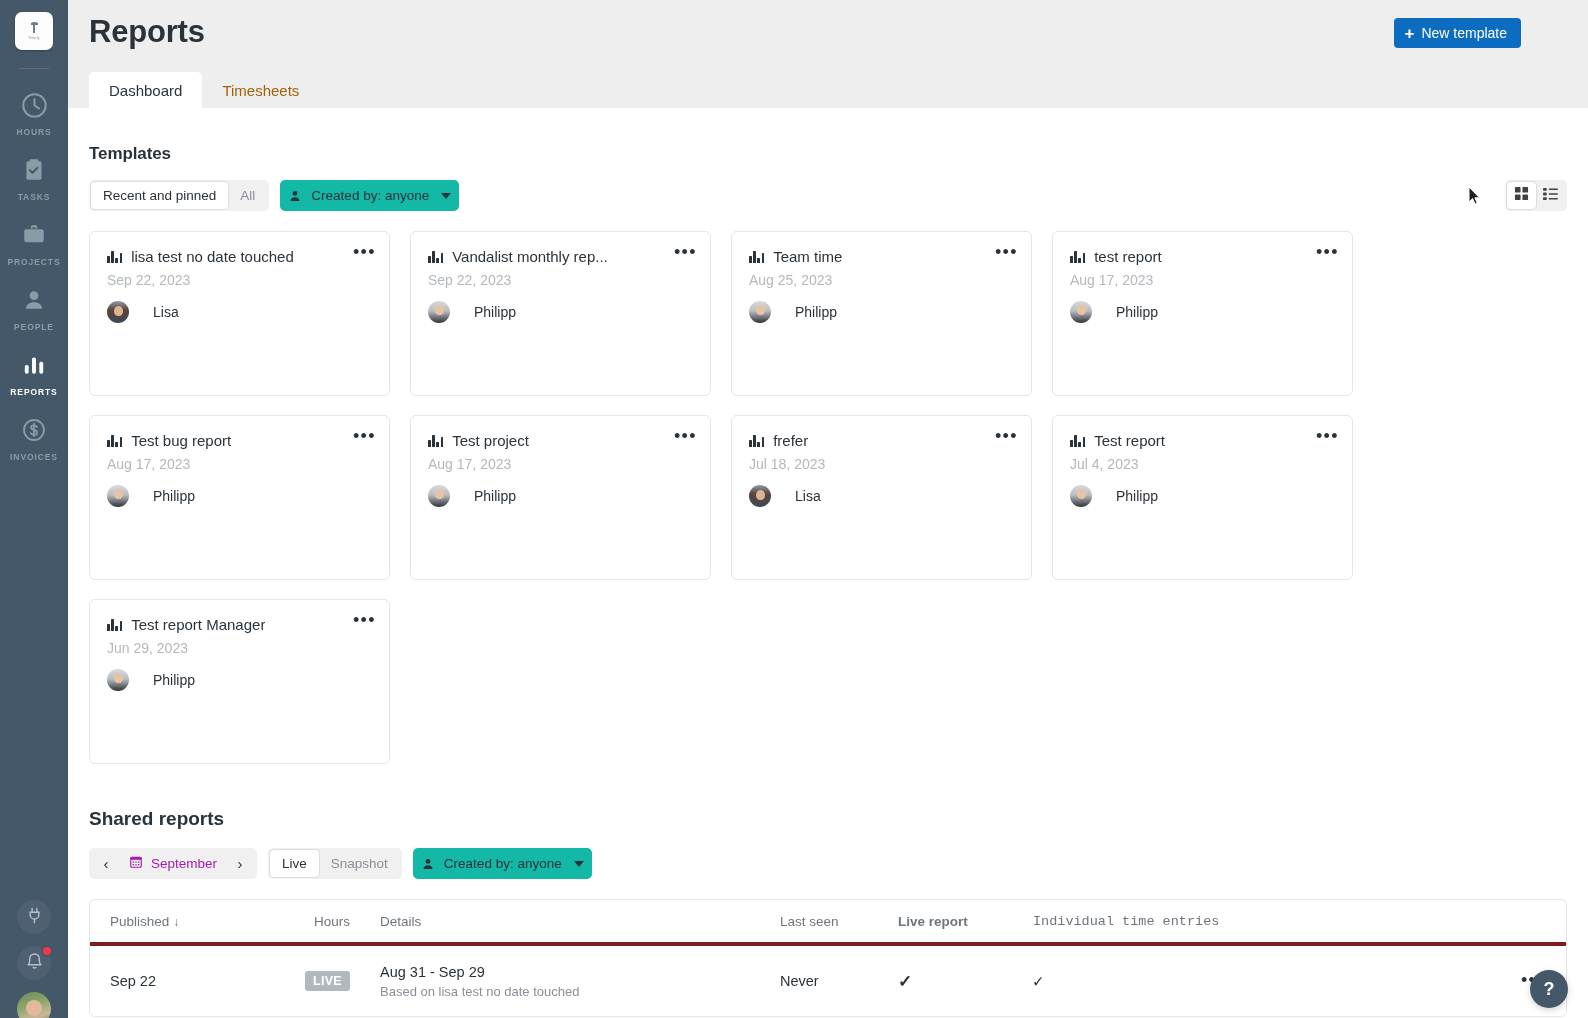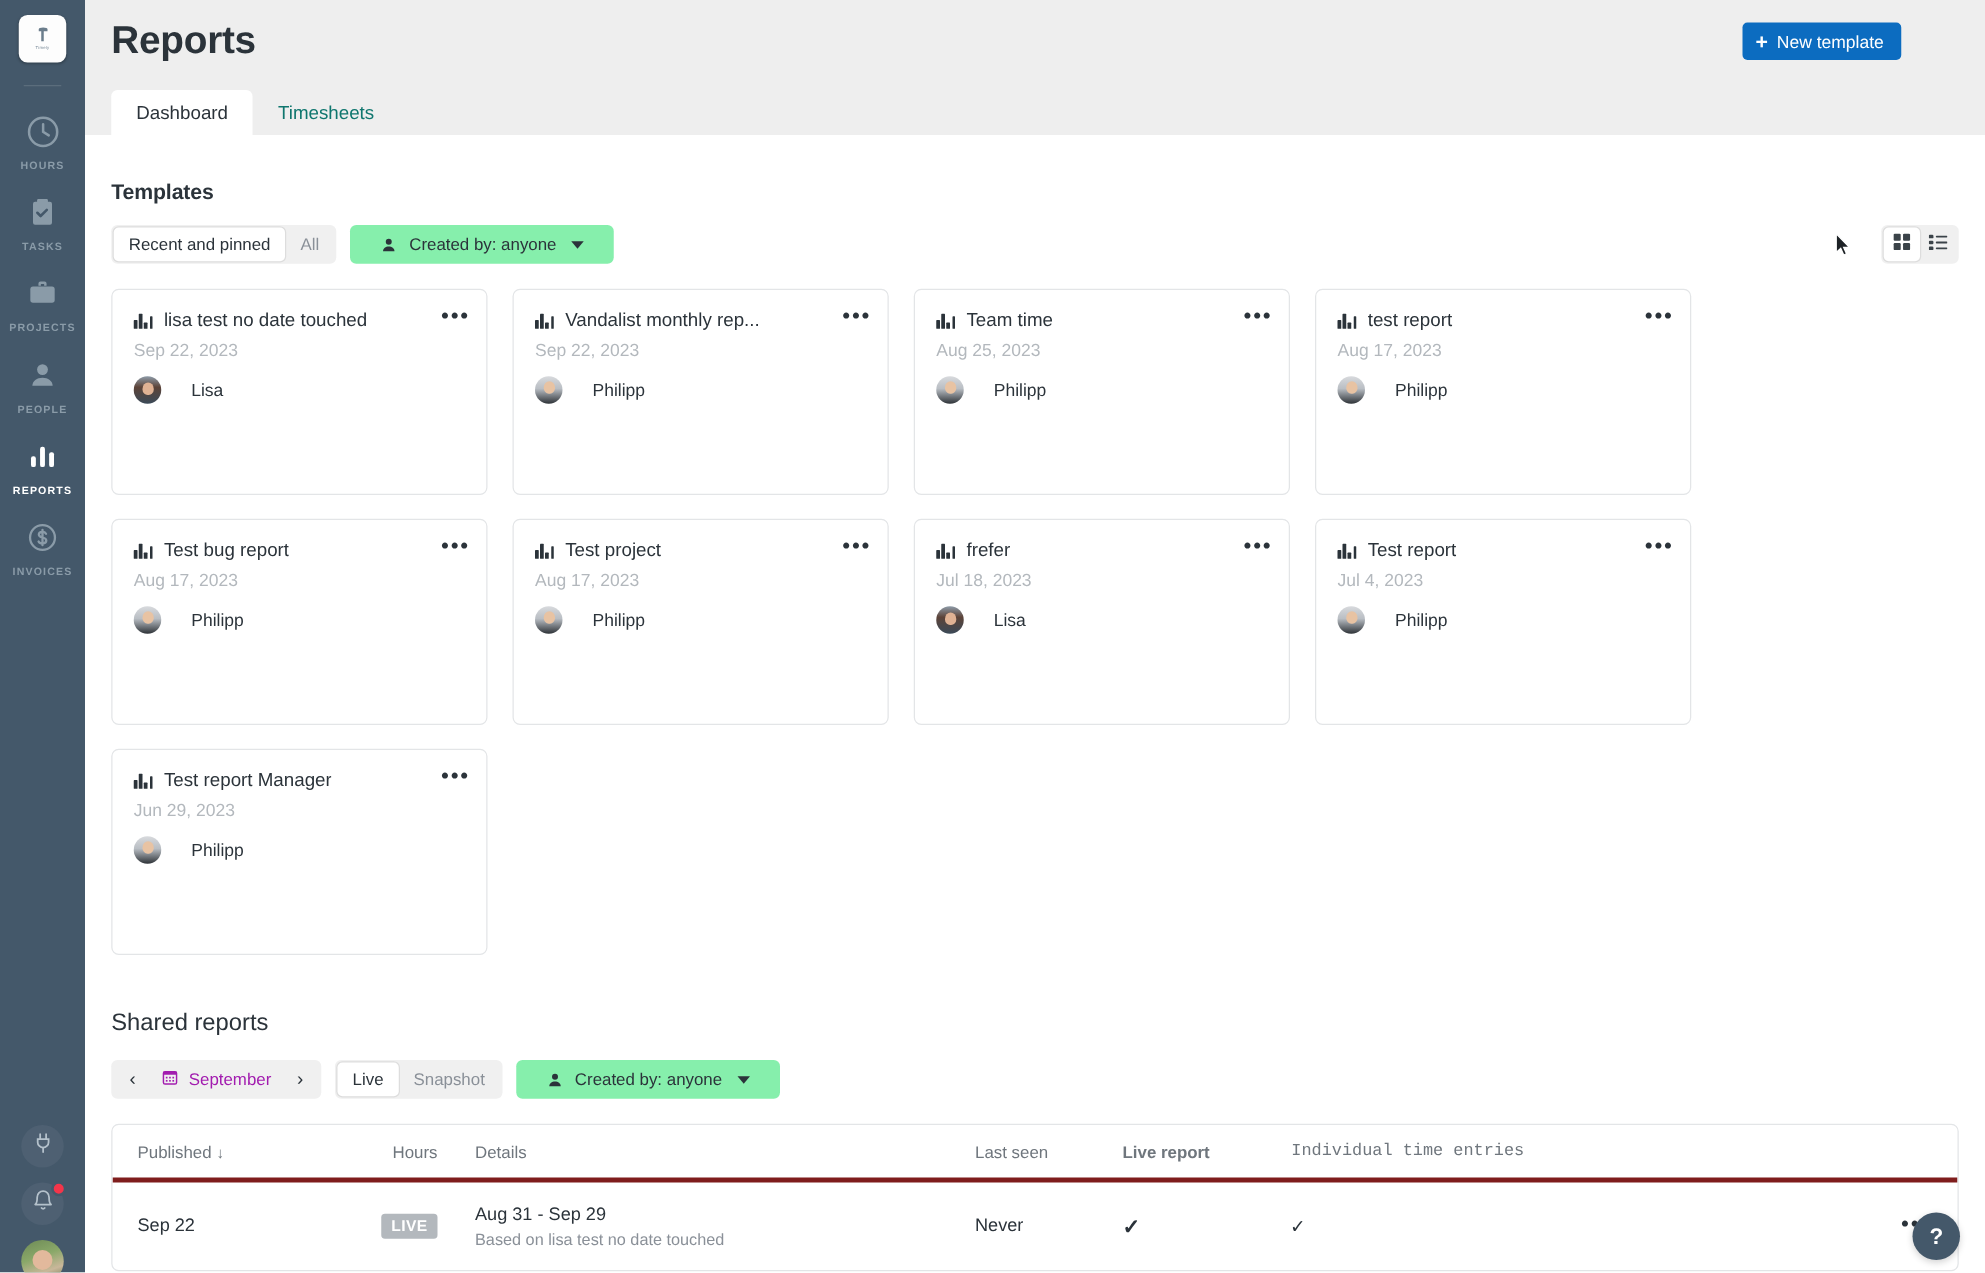--- a/index.html
+++ b/index.html
@@ -110,21 +110,21 @@
     background: #0c6cc0; color: #fff; border: none; border-radius: 4px;
     font-size: 14px; font-family: inherit; font-weight: 400;
     display: flex; align-items: center; gap: 7px; cursor: pointer;
   }
   .plus-ic { font-size: 17px; line-height: 1; font-weight: 700; }
 
   .tabs { position: absolute; left: 21px; bottom: 0; display: flex; }
   .tab {
     height: 36px; padding: 0 20px;
     display: flex; align-items: center; justify-content: center;
-    font-size: 15px; color: #0f766e; cursor: pointer;
+    font-size: 15px; color: #a16207; cursor: pointer;
     border-radius: 5px 5px 0 0;
   }
   .tab.active { background: #ffffff; color: #2b333a; font-weight: 400; }
 
   .content { padding: 0 21px; position: relative; }
 
   .section-title {
     font-size: 17px; font-weight: 700; color: #2b333a;
     margin-top: 36px; margin-bottom: 16px; letter-spacing: -.1px;
   }
@@ -138,21 +138,21 @@
     height: 27px; padding: 0 12px; display: flex; align-items: center;
     font-size: 13.5px; color: #8a9098; border-radius: 4px; cursor: pointer;
     white-space: nowrap;
   }
   .seg-opt.active {
     background: #ffffff; color: #2b333a;
     box-shadow: 0 0 0 1px #dddddd;
   }
   .pill {
     display: inline-flex; align-items: center; gap: 9px;
-    height: 31px; padding: 0 24px; background: #86efac;
+    height: 31px; padding: 0 8px; background: #14b8a6;
     border-radius: 5px; font-size: 13.5px; color: #2b333a; cursor: pointer;
   }
   .pill .caret {
     width: 0; height: 0; border-left: 5px solid transparent;
     border-right: 5px solid transparent; border-top: 6px solid #2b333a;
     margin-left: 3px;
   }
   .person-ic { color: #2b333a; display: flex; }
 
   .view-toggle {
@@ -213,21 +213,21 @@
   }
   .av.lisa { background: linear-gradient(180deg,#8e9ba8 0%,#5c4338 40%,#3b4a58 100%); }
   .av.lisa::after {
     content: ""; position: absolute; left: 6.5px; top: 5px;
     width: 9px; height: 10px; border-radius: 50% 50% 45% 45%; background: #e0b294;
   }
   .author-name { font-size: 14px; color: #2b333a; }
 
   
   .shared-title {
-    font-size: 19px; font-weight: 400; color: #2b333a;
+    font-size: 19px; font-weight: 700; color: #2b333a;
     margin-top: 44px; margin-bottom: 18px;
   }
   .cal-nav {
     display: inline-flex; align-items: center; background: #f0f0f0;
     border-radius: 5px; height: 31px; padding: 0 4px; gap: 2px;
   }
   .cal-arrow {
     width: 26px; height: 27px; display: flex; align-items: center;
     justify-content: center; color: #2b333a; cursor: pointer; font-size: 15px;
   }

